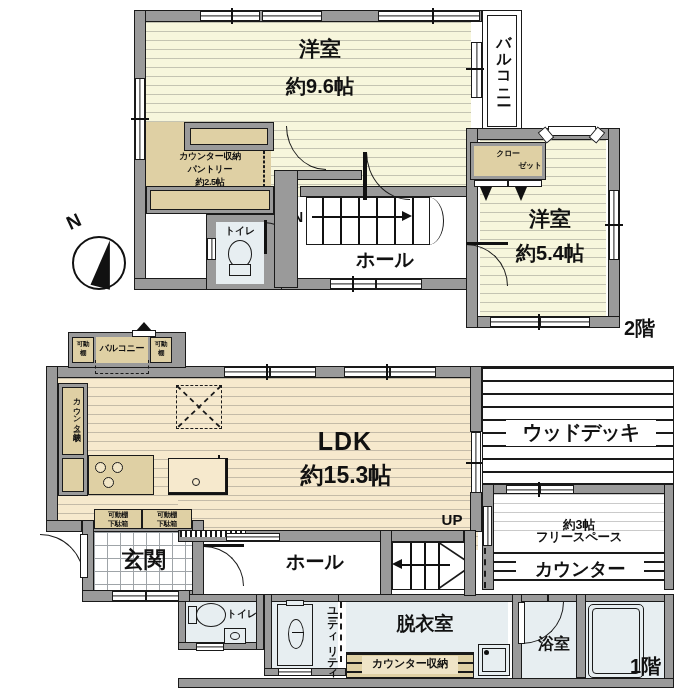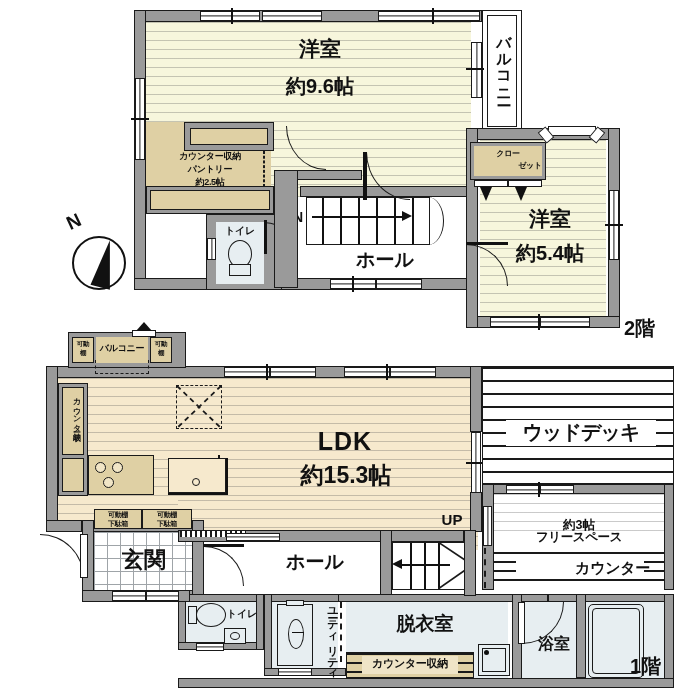--- a/index.html
+++ b/index.html
@@ -258,21 +258,21 @@
     <div class="abs wall" style="left:482px;top:484px;width:192px;height:10px;"></div>
     <div class="abs wall" style="left:482px;top:484px;width:12px;height:106px;"></div>
     <div class="abs wall" style="left:664px;top:484px;width:10px;height:106px;"></div>
     <div class="abs f-white hatch-h" style="left:494px;top:494px;width:170px;height:42px;"></div>
     <div class="abs f-white" style="left:494px;top:536px;width:170px;height:54px;"></div>
     <div class="lbl" style="left:498px;top:500px;width:162px;font-size:12.5px;font-weight:700;letter-spacing:-.4px;margin-top:31px;">フリースペース</div>
     <div class="lbl" style="left:498px;top:519px;width:162px;font-size:12.5px;font-weight:700;">約3帖</div>
 
     <div class="abs counterhatch" style="left:494px;top:552px;width:170px;height:36px;"></div>
     <div class="abs" style="left:516px;top:558px;width:128px;height:20px;background:#ffffff;"></div>
-    <div class="lbl" style="left:510px;top:560px;width:140px;font-size:15px;font-weight:700;letter-spacing:-.3px;text-align:right;">カウンター</div>
+    <div class="lbl" style="left:510px;top:560px;width:140px;font-size:18px;font-weight:700;letter-spacing:-.3px;">カウンター</div>
 
     <div class="abs win" style="left:506px;top:485px;width:34px;height:9px;"></div>
     <div class="abs win" style="left:540px;top:485px;width:34px;height:9px;"></div>
     <div class="abs thinline" style="left:538px;top:482px;width:1.6px;height:15px;"></div>
 
     <div class="abs" style="left:484px;top:548px;width:1px;height:40px;border-right:2px dashed #1a1a1a;"></div>
     <div class="abs winv" style="left:483px;top:506px;width:9px;height:40px;"></div>
 
     <div class="abs wall" style="left:82px;top:520px;width:122px;height:12px;"></div>
     <div class="abs wall" style="left:82px;top:520px;width:12px;height:82px;"></div>

